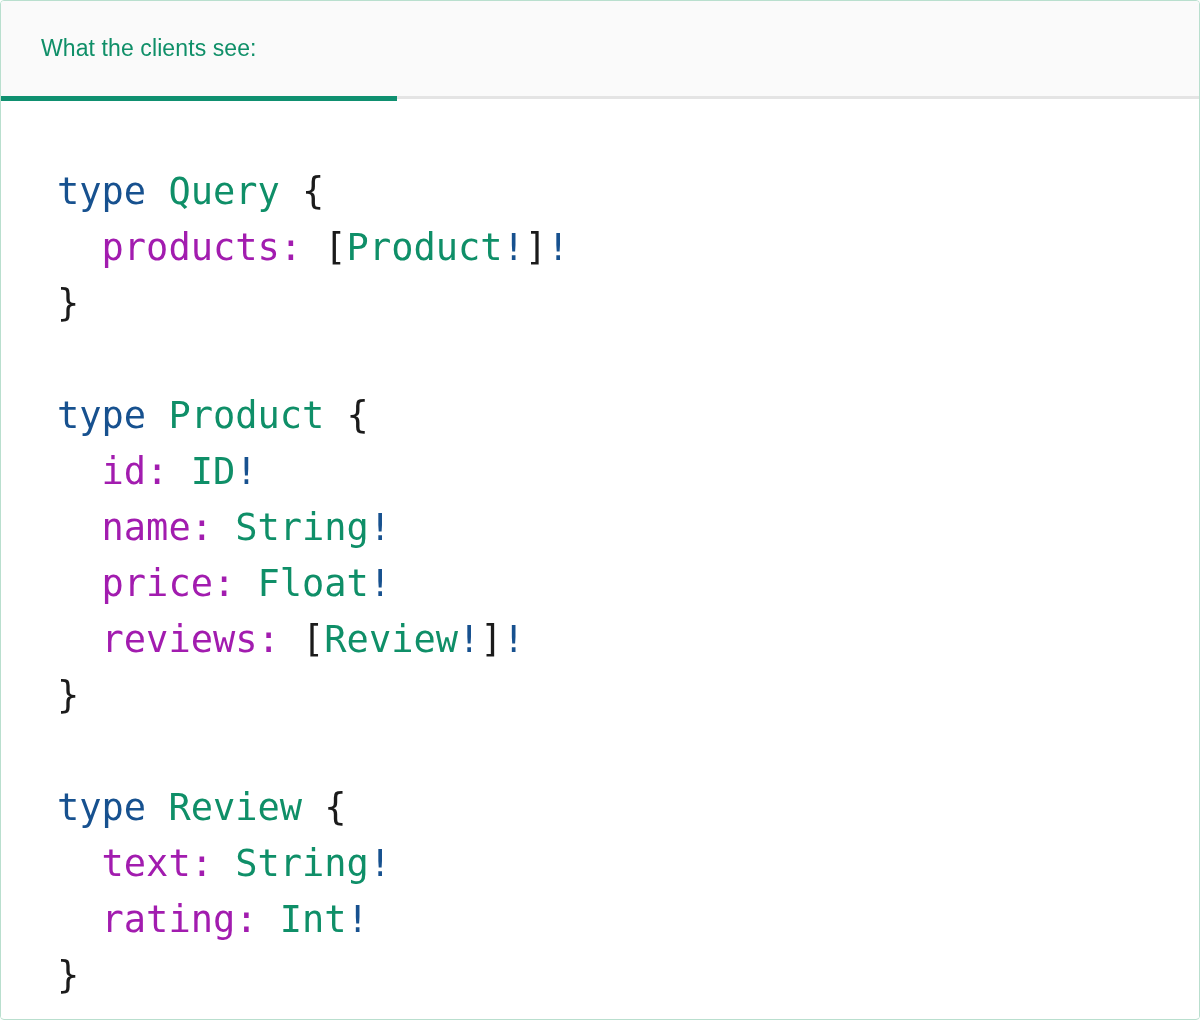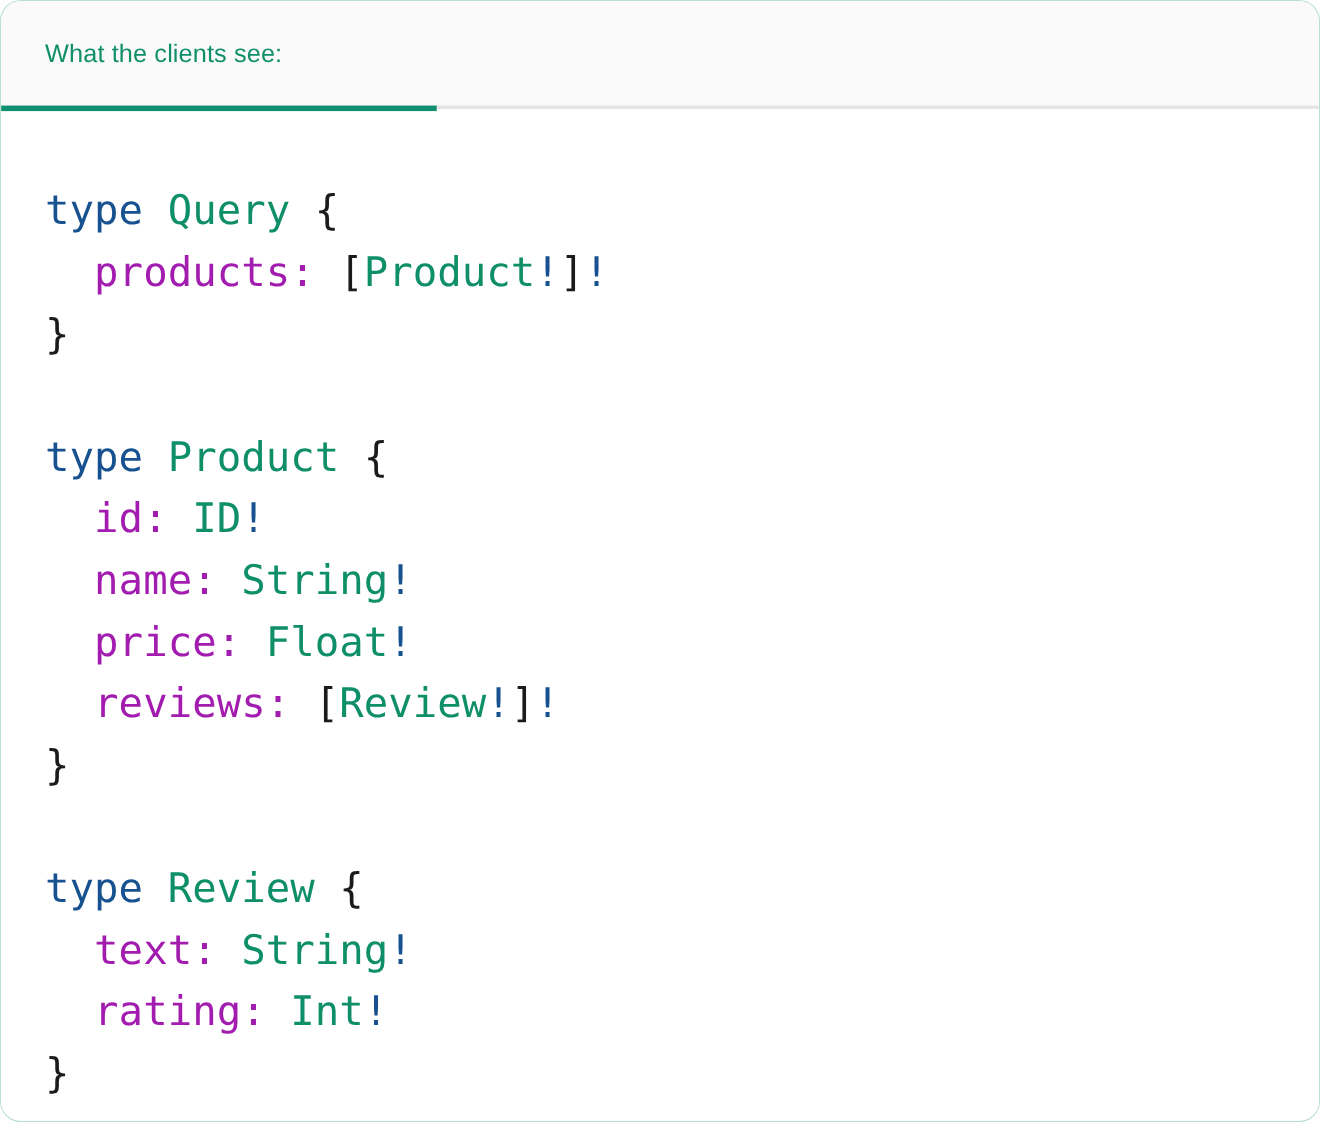--- a/index.html
+++ b/index.html
@@ -14,21 +14,21 @@
     overflow: hidden;
   }
 
   .card {
     position: relative;
     box-sizing: border-box;
     width: 1200px;
     height: 1020px;
     background: #ffffff;
     border: 1px solid #b9dfce;
-    border-radius: 19px;
+    border-radius: 4px;
     overflow: hidden;
   }
 
   
   .tabstrip {
     position: relative;
     box-sizing: border-box;
     height: 98px;
     background: #fafafa;
     border-bottom: 3px solid #e4e4e4;
@@ -68,21 +68,21 @@
     box-sizing: border-box;
     padding: 28px 0 0 0;
     background: #ffffff;
     height: 919px;
   }
   .code {
     font-family: "DejaVu Sans Mono", "Liberation Mono", monospace;
     font-size: 37px;
     line-height: 56px;
     white-space: pre;
-    padding-left: 40px;
+    padding-left: 56px;
     color: #1b1b1b;
   }
   .code .line {
     height: 56px;
     white-space: pre;
   }
   .code .line.blank {
     height: 56px;
   }
 

